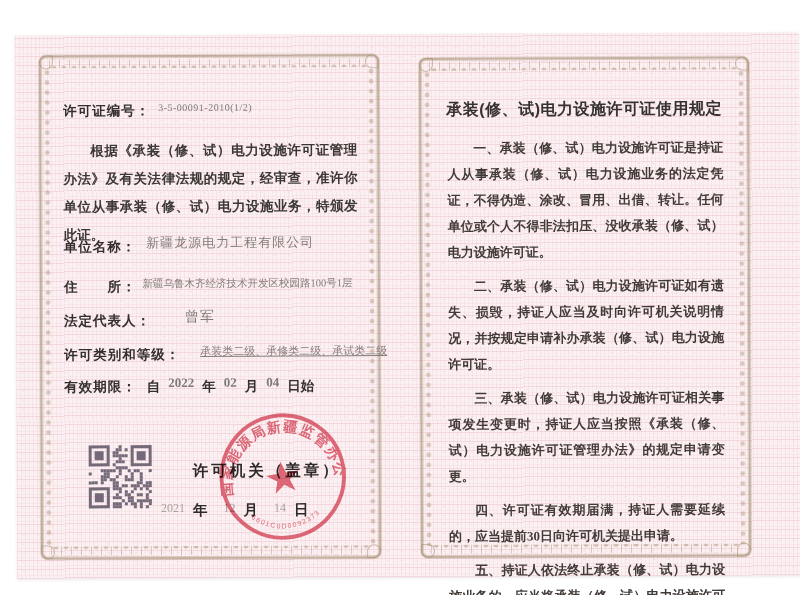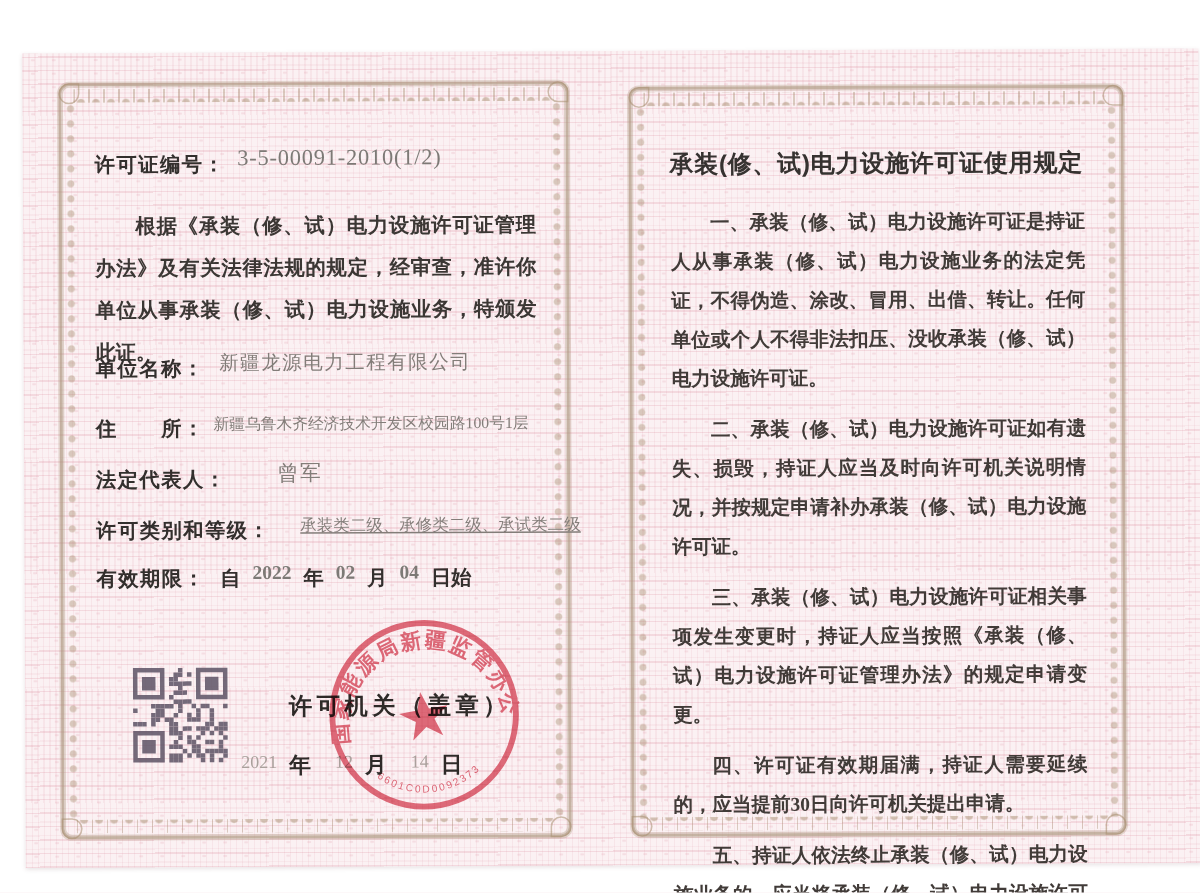--- a/index.html
+++ b/index.html
@@ -43,21 +43,21 @@
   .er{right:2px;}
   .corner{position:absolute;width:12px;height:12px;border:1.5px solid rgba(168,142,112,.55);border-radius:50% 50% 0 50%;}
   .c-tl{left:-2px;top:-2px;transform:rotate(-90deg);}
   .c-tr{right:-2px;top:-2px;}
   .c-bl{left:-2px;bottom:-2px;transform:rotate(180deg);}
   .c-br{right:-2px;bottom:-2px;transform:rotate(90deg);}
   
   .lbl{font-weight:700;color:#332f2d;font-size:13.5px;letter-spacing:1px;}
   .val{font-family:"Liberation Serif","DejaVu Serif",serif;color:#837d79;position:relative;top:-4px;}
   .license{position:absolute;left:22px;top:44px;white-space:nowrap;}
-  .license .val{font-size:15px;letter-spacing:.5px;margin-left:8px;color:#7d7a76;}
+  .license .val{font-size:10px;letter-spacing:.5px;margin-left:8px;color:#7d7a76;}
   .intro{
     position:absolute;left:22px;right:20px;top:80px;margin:0;
     font-family:"Liberation Serif","DejaVu Serif",serif;font-weight:700;
     font-size:13.5px;line-height:28px;color:#3b3734;text-indent:2em;text-align:justify;
   }
   .field{position:absolute;left:22px;right:14px;white-space:nowrap;}
   .field .val{margin-left:10px;}
   .f0{top:180px;} .f0 .val{font-size:13px;letter-spacing:1px;}
   .f1{top:220px;} .f1 .val{font-size:10.5px;margin-left:6px;}
   .f2{top:254px;} .f2 .val{font-size:14px;letter-spacing:1px;margin-left:34px;}

